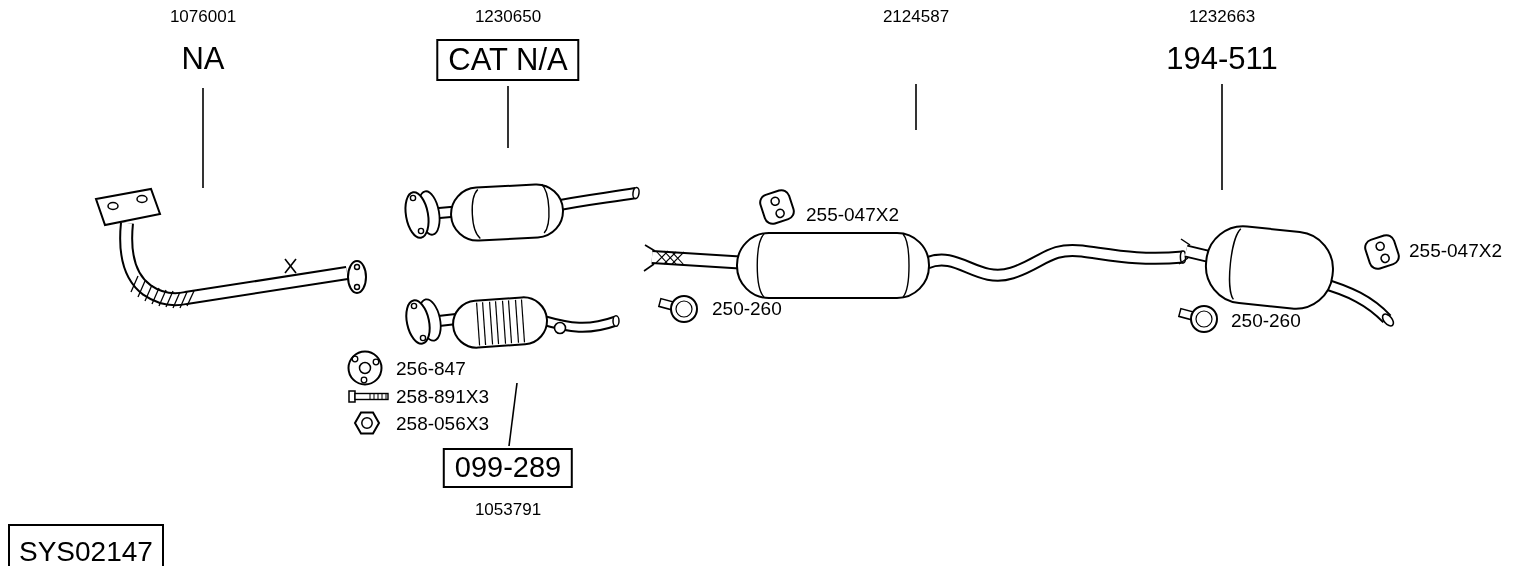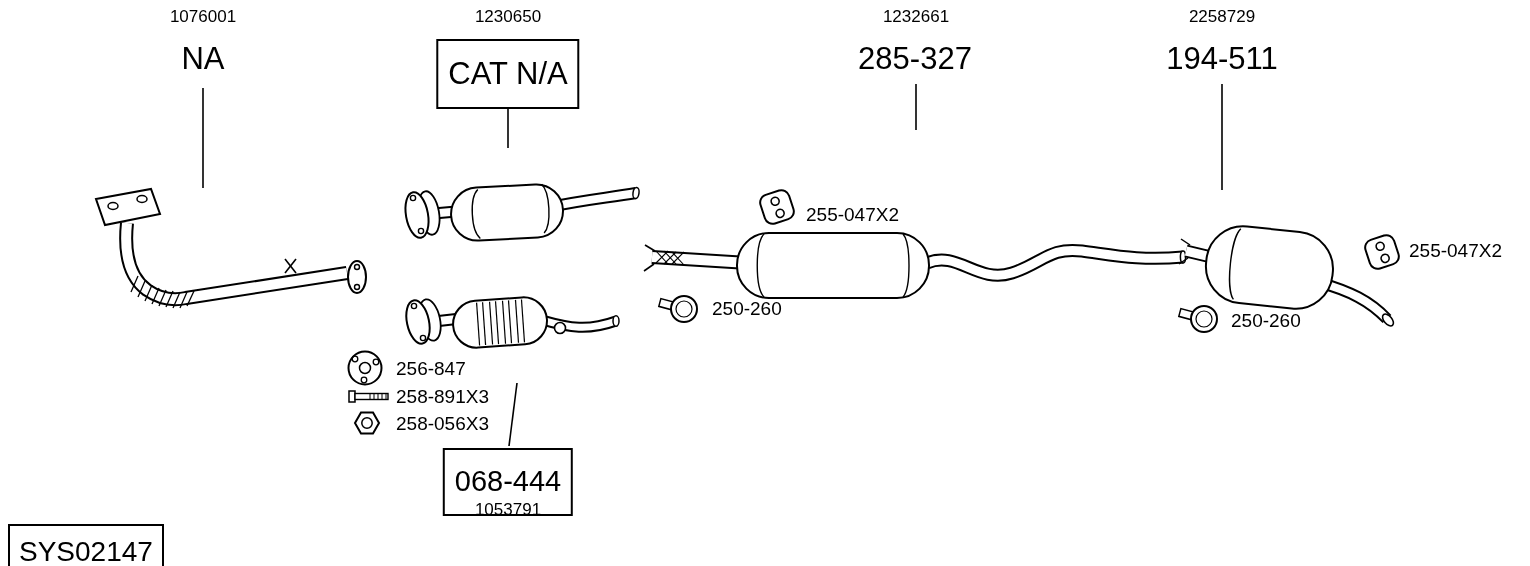--- a/index.html
+++ b/index.html
@@ -9,21 +9,21 @@
   }
   .art{position:absolute;left:0;top:0;}
   .ref{
     position:absolute;width:160px;text-align:center;transform:translateX(-50%);
     font-size:17px;line-height:1.1;white-space:nowrap;
   }
   .big{
     position:absolute;transform:translateX(-50%);font-size:31px;line-height:1.1;
     white-space:nowrap;text-align:right;
   }
-  .boxed{border:2px solid #000;padding:16px 10px;background:#fff;}
+  .boxed{border:2px solid #000;padding:2px 10px;background:#fff;}
   .ann{position:absolute;font-size:19px;line-height:1.1;white-space:nowrap;}
   .sys{
     position:absolute;left:8px;top:524px;font-size:28px;line-height:1.1;
     border:2px solid #000;padding:11px 9px;background:#fff;
   }
 </style>
 </head>
 <body>
 
 <div class="stage">
@@ -181,34 +181,33 @@
     </g>
     <g transform="translate(1204,319)">
       <rect x="-25" y="-4" width="13" height="8" fill="#fff" stroke="#000" stroke-width="1.5" transform="rotate(15)"></rect>
       <circle r="13" fill="#fff" stroke="#000" stroke-width="2"></circle>
       <circle r="8" fill="none" stroke="#000" stroke-width="1.2"></circle>
     </g>
   </svg>
 
   <div class="ref" style="left:203px;top:8px">1076001</div>
   <div class="ref" style="left:508px;top:8px">1230650</div>
-  <div class="ref" style="left:916px;top:8px">1232661</div>
-  <div class="ref" style="left:1222px;top:8px">2258729</div>
+  <div class="ref" style="left:916px;top:8px">2124587</div>
+  <div class="ref" style="left:1222px;top:8px">1232663</div>
 
   <div class="big" style="left:203px;top:42px">NA</div>
   <div class="big boxed" style="left:508px;top:39px">CAT N/A</div>
-  <div class="big" style="left:915px;top:42px">285-327</div>
   <div class="big" style="left:1222px;top:42px">194-511</div>
 
   <div class="ann" style="left:806px;top:205px">255-047X2</div>
   <div class="ann" style="left:712px;top:299px">250-260</div>
   <div class="ann" style="left:1409px;top:241px">255-047X2</div>
   <div class="ann" style="left:1231px;top:311px">250-260</div>
   <div class="ann" style="left:396px;top:359px">256-847</div>
   <div class="ann" style="left:396px;top:387px">258-891X3</div>
   <div class="ann" style="left:396px;top:414px">258-056X3</div>
 
-  <div class="big boxed" style="left:508px;top:448px;font-size:29px">068-444</div>
+  <div class="big boxed" style="left:508px;top:448px;font-size:29px">099-289</div>
   <div class="ref" style="left:508px;top:501px">1053791</div>
 
   <div class="sys">SYS02147</div>
 
 </div>
 
 </body></html>

